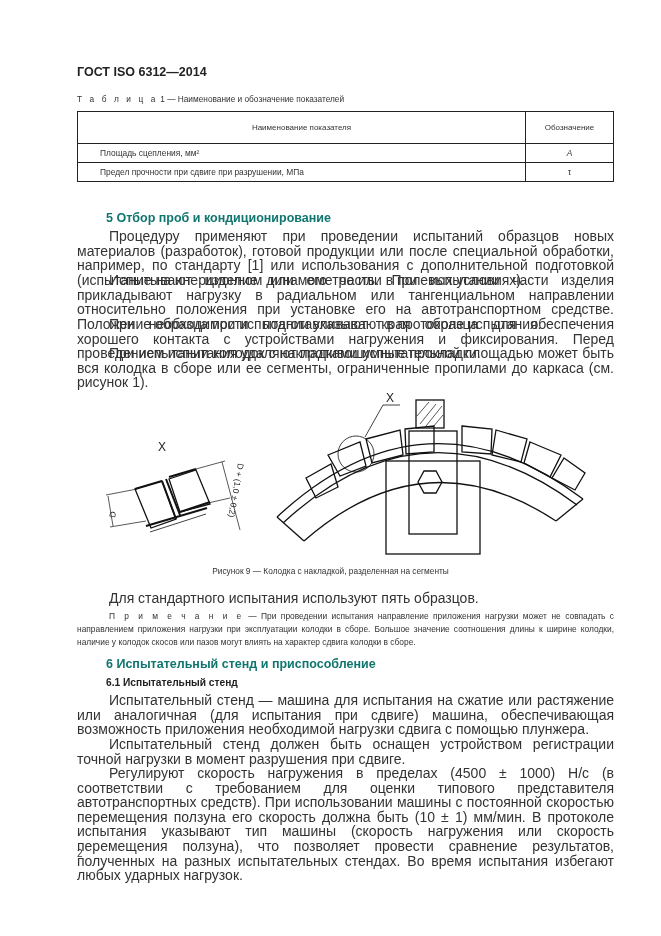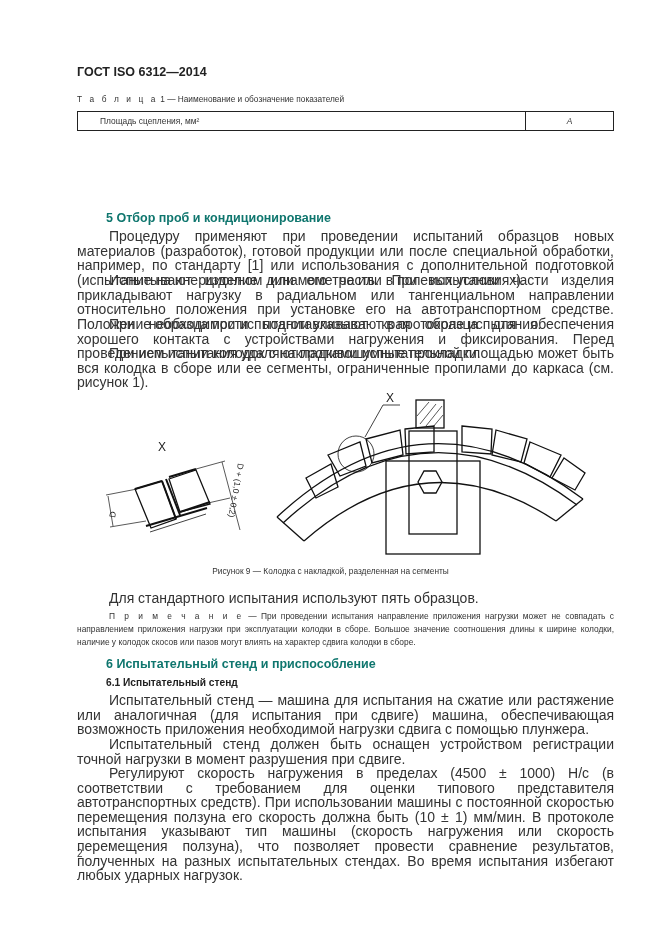--- a/index.html
+++ b/index.html
@@ -29,23 +29,31 @@
 </style>
 </head>
 <body>
 
 <div class="doc-header">ГОСТ ISO 6312—2014</div>
 
 <div class="table-caption"><span class="spaced">Т а б л и ц а</span><span> 1 — Наименование и обозначение показателей</span></div>
 
 <table class="params">
   <tbody>
+      <tr class="head">
+    <th class="col-name">Наименование показателя</th>
+    <th>Обозначение</th>
+  </tr>
   <tr>
     <td class="col-name">Площадь сцепления, мм²</td>
     <td class="col-sym">A</td>
+  </tr>
+  <tr>
+    <td class="col-name">Предел прочности при сдвиге при разрушении, МПа</td>
+    <td class="col-sym upright">τ</td>
   </tr>
 </tbody>
   </table>
 
 <h2 style="left:106px; top:211px;">5  Отбор проб и кондиционирование</h2>
 
 <div class="para" style="top:229px;"><span class="indent"></span><span>Процедуру применяют при проведении испытаний образцов новых материалов (разработок), готовой продукции или после специальной обработки, например, по стандарту [1] или использования с дополнительной подготовкой (испытание на инерционном динамометре или в полевых условиях).</span></div>
 <div class="para" style="top:273px;"><span class="indent"></span><span>Испытывают изделие или его часть. При испытании части изделия прикладывают нагрузку в радиальном или тангенциальном направлении относительно положения при установке его на автотранспортном средстве. Положение образца при испытании указывают в протоколе испытания.</span></div>
 <div class="para" style="top:317px;"><span class="indent"></span><span>При необходимости подготавливают края образца для обеспечения хорошего контакта с устройствами нагружения и фиксирования. Перед проведением испытания удаляют противошумные прокладки.</span></div>
 <div class="para" style="top:346px;"><span class="indent"></span><span>При испытании колодок с накладками испытательной площадью может быть вся колодка в сборе или ее сегменты, ограниченные пропилами до каркаса (см. рисунок 1).</span></div>

